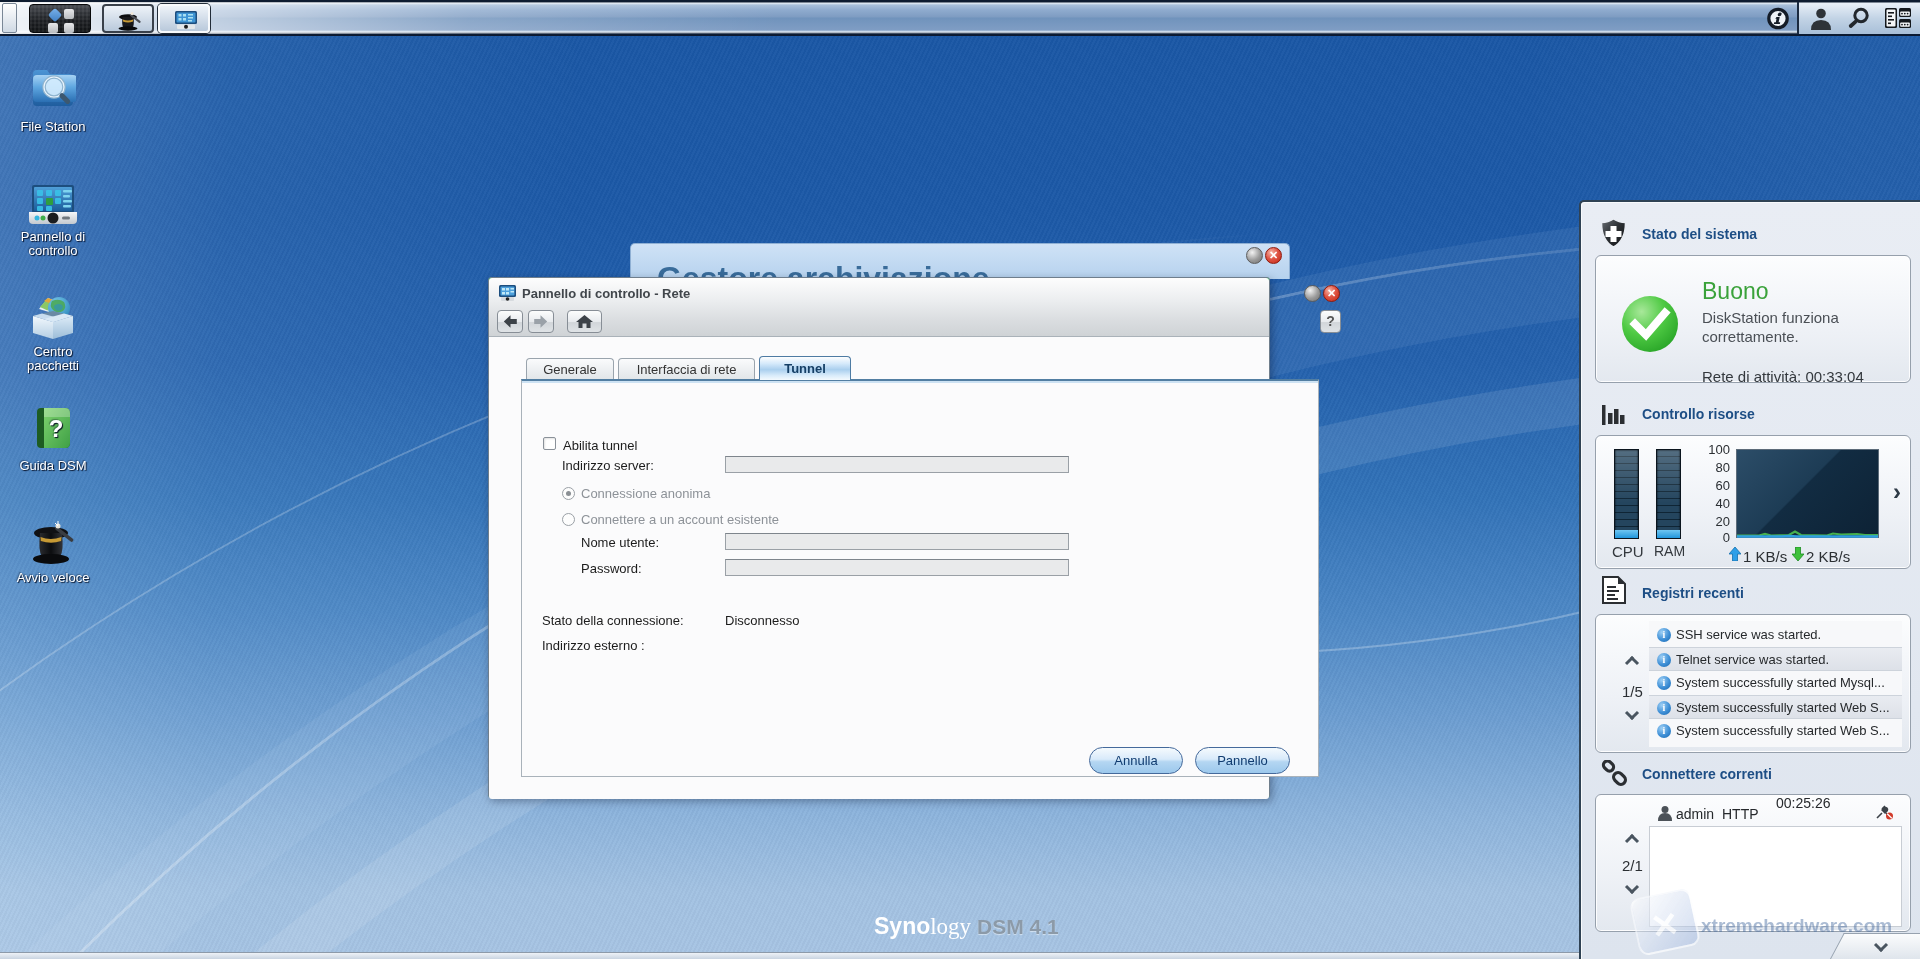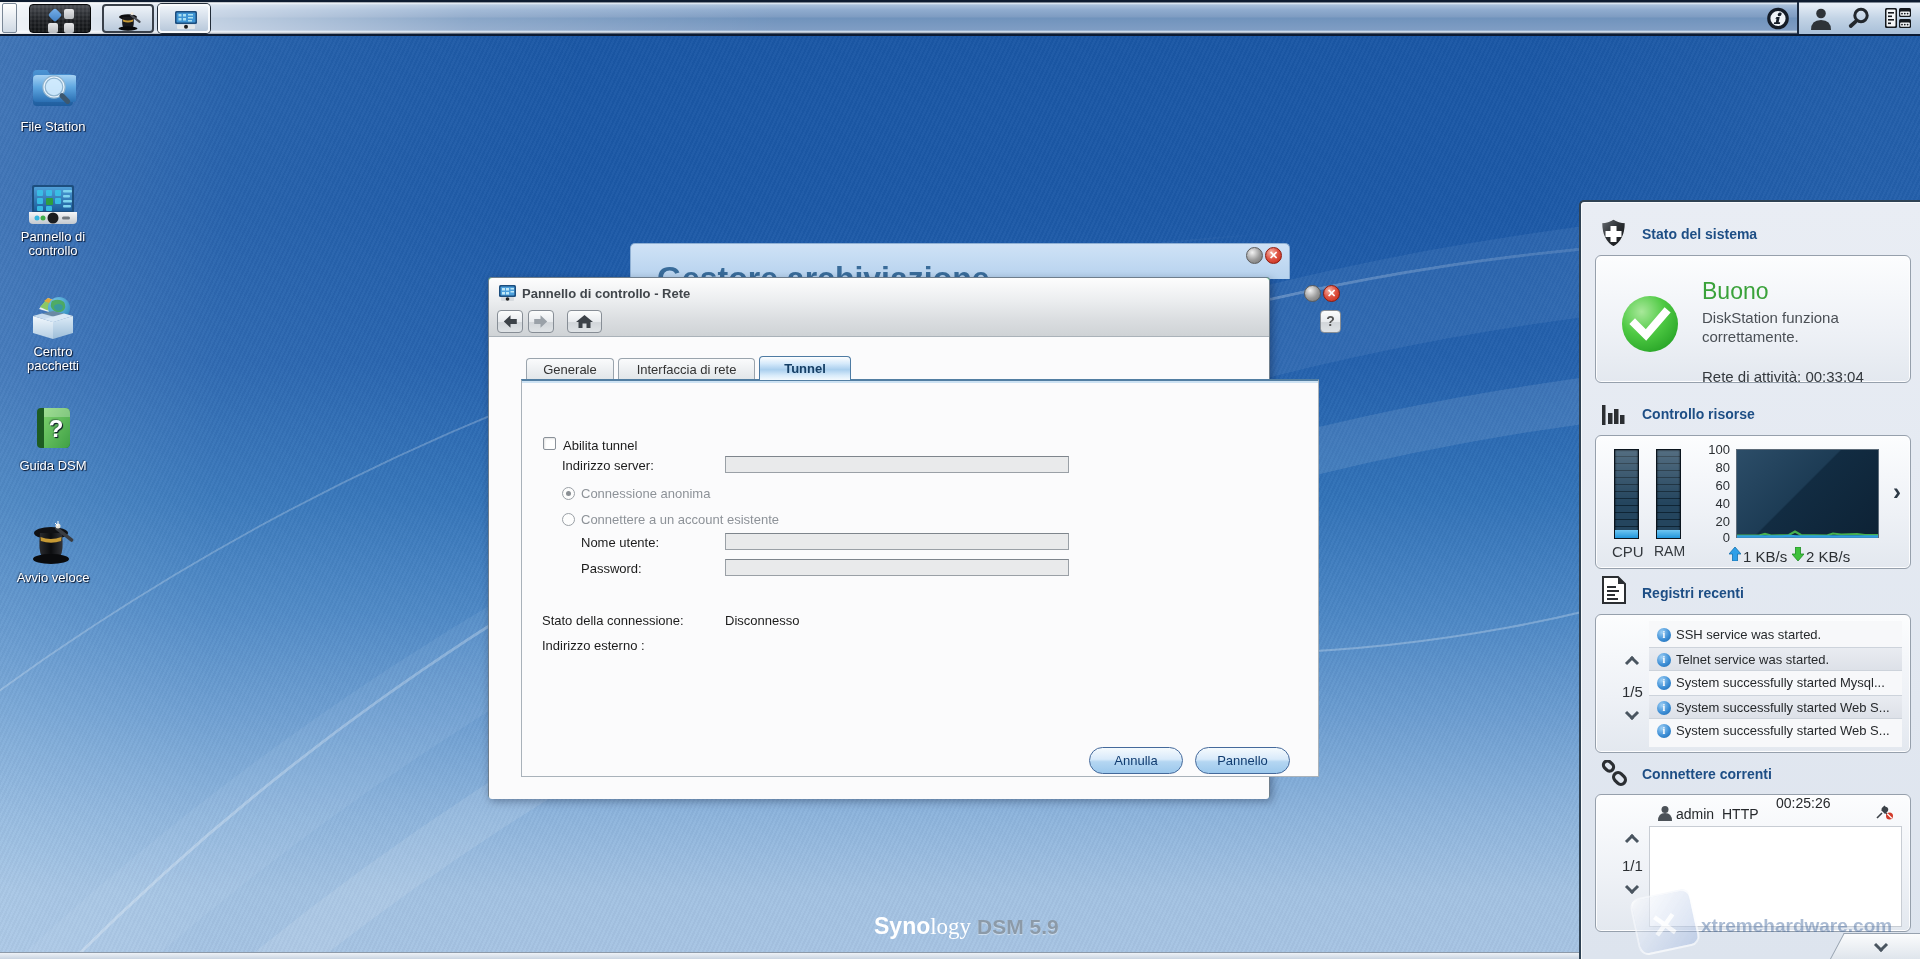--- a/index.html
+++ b/index.html
@@ -402,33 +402,33 @@
   <div class="abs" style="left:80px;top:11px;font-size:14px;color:#26292c;">admin</div>
   <div class="abs" style="left:126px;top:11px;font-size:14px;color:#26292c;">HTTP</div>
   <div class="abs" style="left:180px;top:0;font-size:14px;color:#26292c;">00:25:26</div>
   <svg class="abs" style="left:280px;top:10px;" width="18" height="15" viewBox="0 0 18 15">
    <path d="M1 13 L6 8 M6 4 l3 -3 M10 8 l3 3" stroke="#3c4248" stroke-width="1.6"></path>
    <path d="M5 5 l4 4 l3 -3 a3 3 0 0 0 -4 -4 z" fill="#3c4248"></path>
    <circle cx="13.5" cy="11" r="3.5" fill="#d23b2a"></circle>
           <path d="M11.2 8.8 l4.6 4.4" stroke="#fff" stroke-width="1.2"></path>
   </svg>
   <div class="chev up" style="left:31px;top:39px;"></div>
-  <div class="abs" style="left:26px;top:62px;font-size:15px;color:#2b2f33;">1/1</div>
+  <div class="abs" style="left:26px;top:62px;font-size:15px;color:#2b2f33;">2/1</div>
   <div class="chev dn" style="left:31px;top:88px;"></div>
   <div class="abs" style="left:53px;top:31px;width:253px;height:101px;background:#fff;border:1px solid #c8cdd4;"></div>
  </div>
  <div class="abs" style="left:249px;top:731px;width:92px;height:26px;background:linear-gradient(180deg,#fbfcfd,#dfe5ec);border-top:1px solid #97a2af;border-left:1px solid #97a2af;transform:skewX(-28deg);transform-origin:bottom;"></div>
  <div class="abs chev dn" style="left:295px;top:739px;"></div>
 </div>
 
 <div id="wmx">
       <div style="position:absolute;left:14px;top:10px;font-size:34px;font-weight:bold;color:rgba(255,255,255,0.9);transform:rotate(3deg);">✕</div>
     </div>
 <div id="wm">xtremehardware.com</div>
-<div id="logo"><span style="font-weight:bold;">Syno</span><span style="font-family:'Liberation Serif',serif;">logy</span><span style="font-weight:bold;font-size:21px;color:#8c9aa8;text-shadow:0 1px 1px rgba(255,255,255,0.5);"> DSM 5.9</span></div>
+<div id="logo"><span style="font-weight:bold;">Syno</span><span style="font-family:'Liberation Serif',serif;">logy</span><span style="font-weight:bold;font-size:21px;color:#8c9aa8;text-shadow:0 1px 1px rgba(255,255,255,0.5);"> DSM 4.1</span></div>
 
 <div id="taskbar">
  <div id="tb-lightL"></div>
       <div id="tb-lightR"></div>
       <div id="tb-sep"></div>
  <div id="tb-white"></div>
  <div id="menubtn">
   <div class="dia"></div>
   <div class="dot" style="left:34px;top:4px;"></div>
   <div class="dot" style="left:18px;top:18px;"></div>

